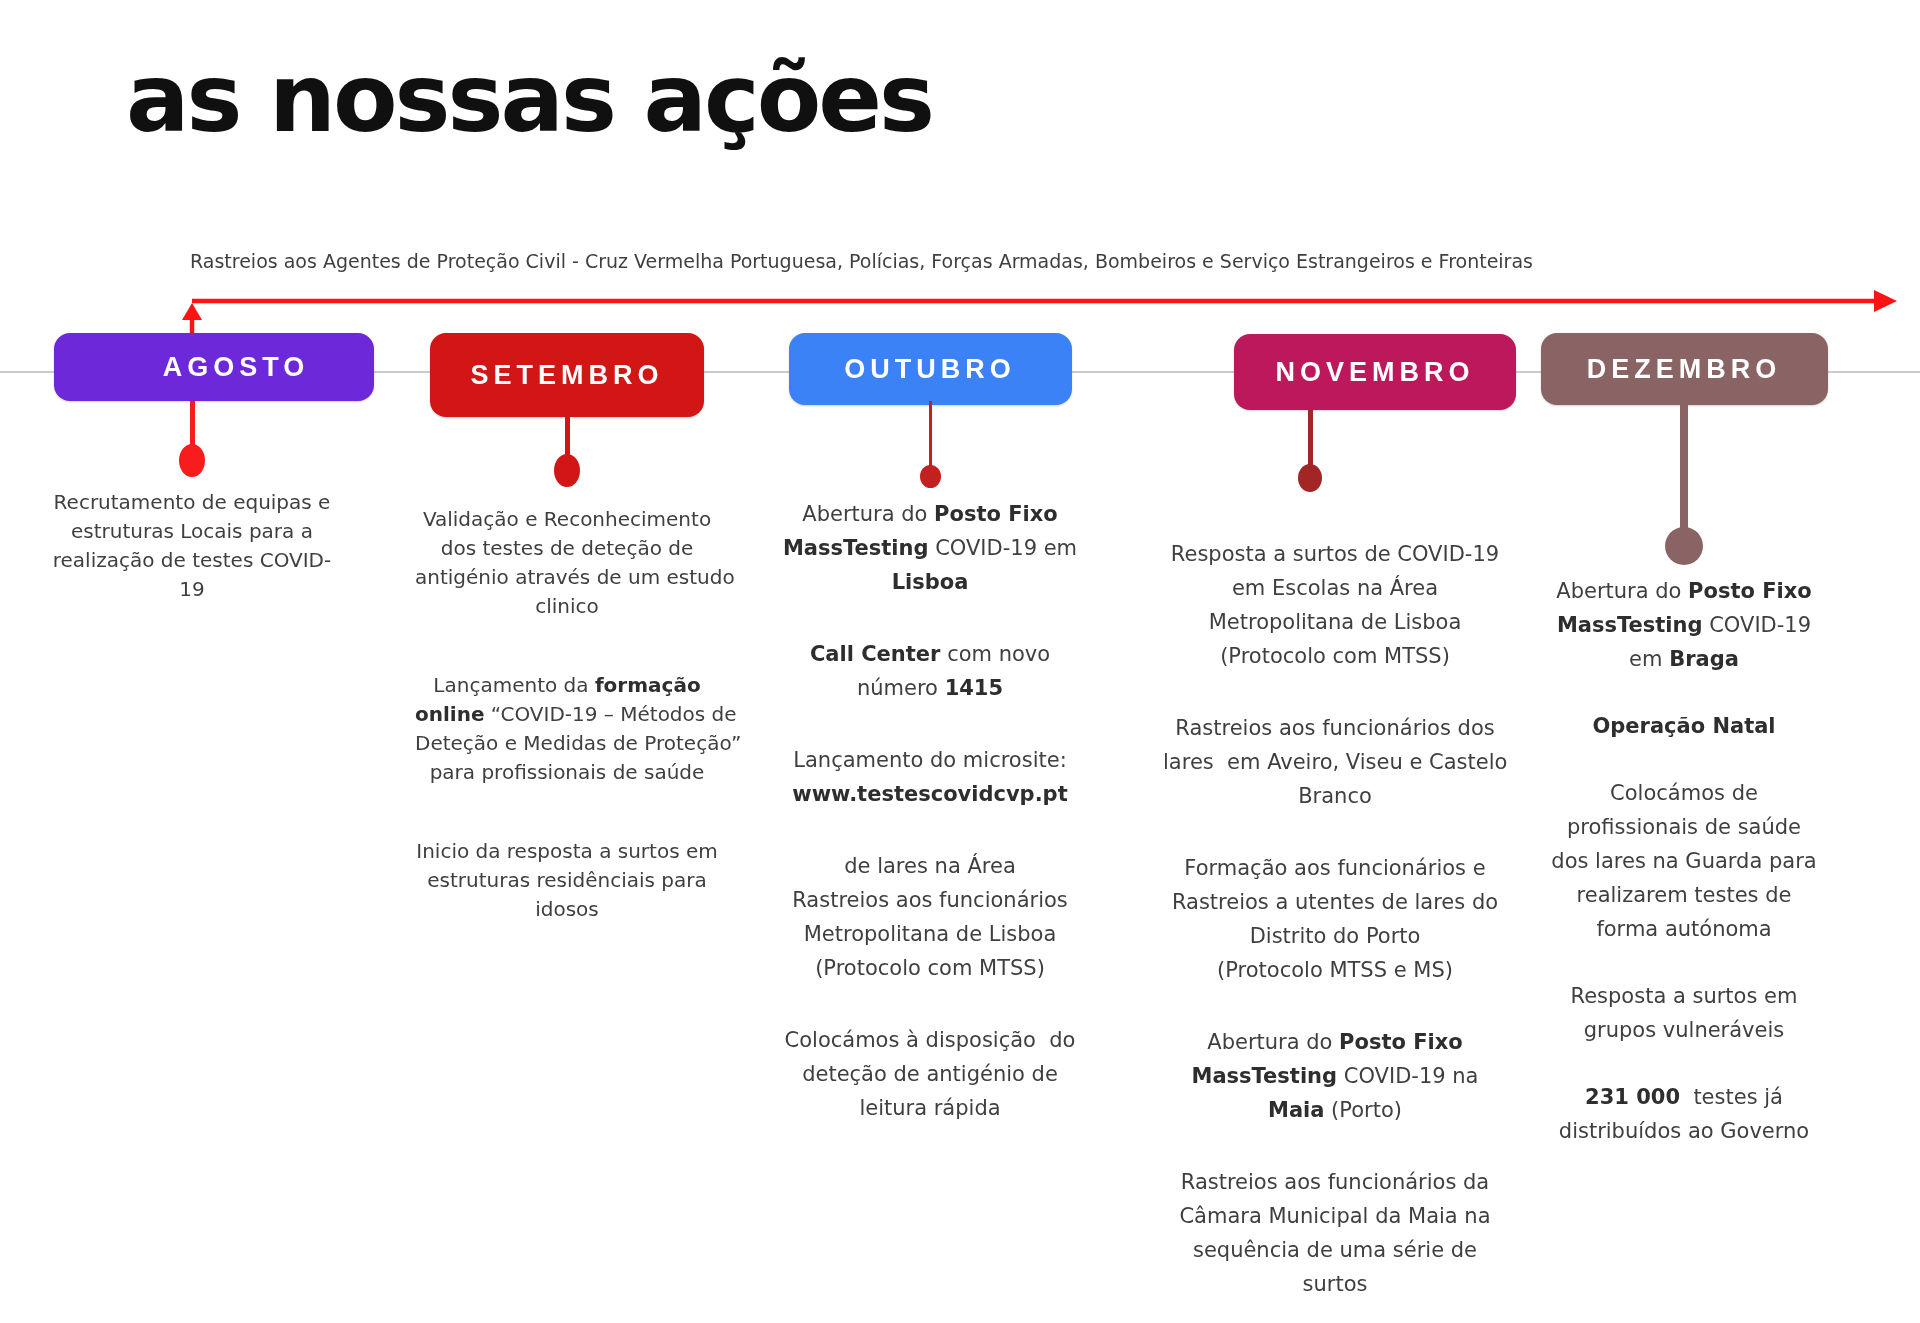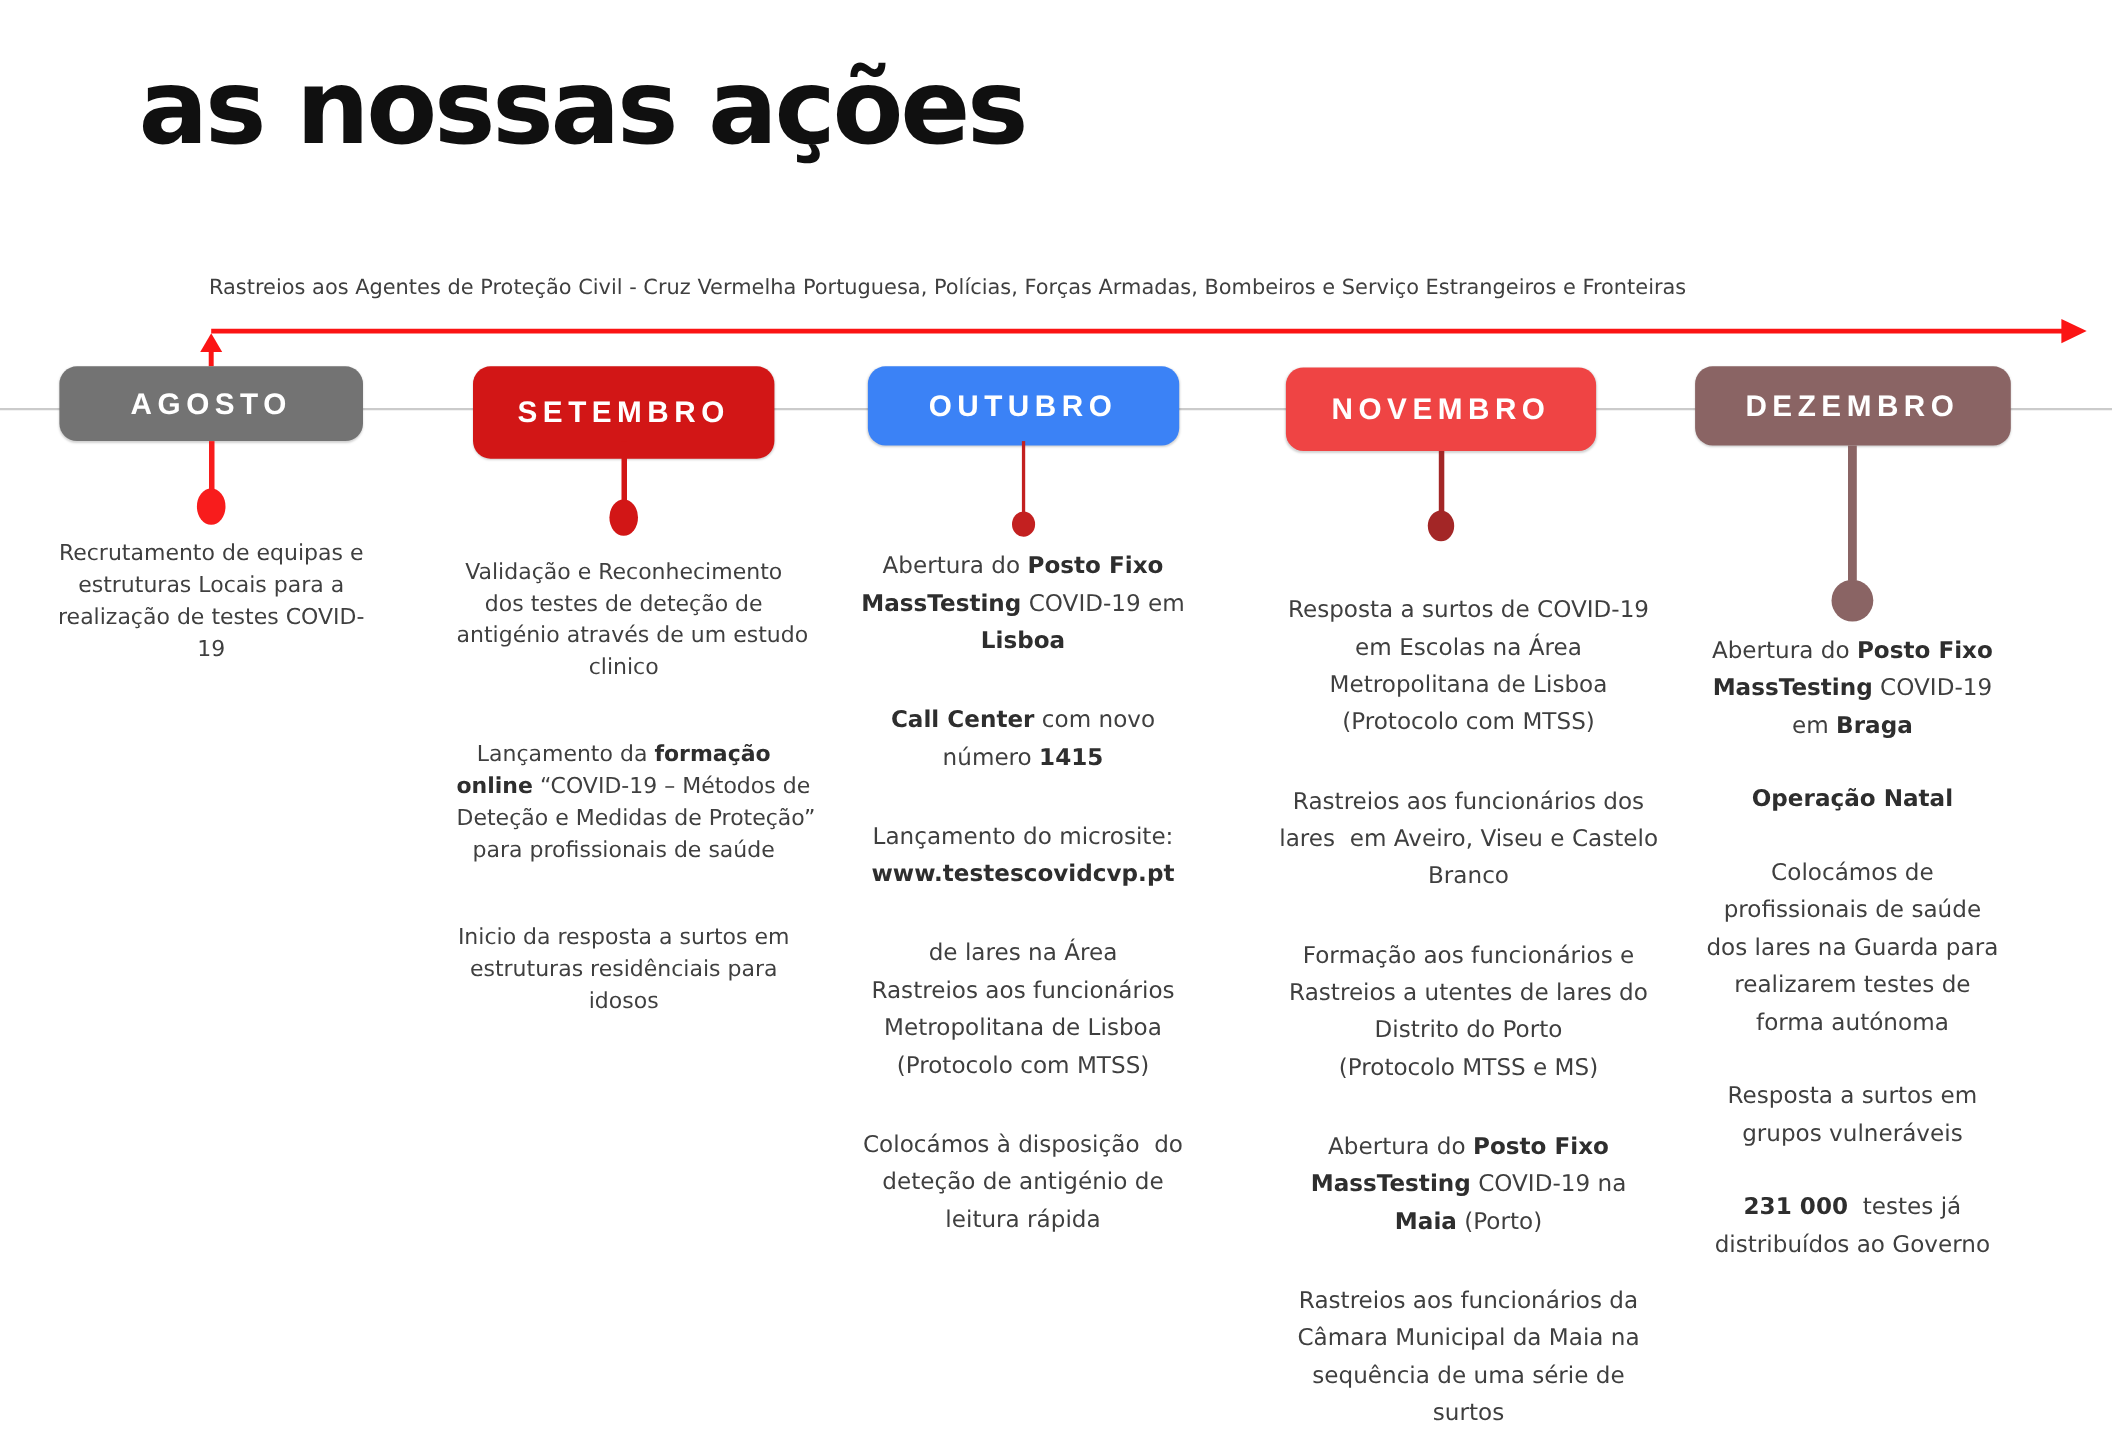--- a/index.html
+++ b/index.html
@@ -51,21 +51,21 @@
     <g id="arrow-group">
       <line x1="192" y1="301" x2="1876" y2="301" stroke-width="4.5" stroke="#fb1414"></line>
       <polygon class="fill" points="1874,290 1897,301 1874,312" fill="#fb1414"></polygon>
       <line x1="192" y1="333" x2="192" y2="318" stroke-width="4.5" stroke="#fb1414"></line>
       <polygon class="fill" points="182,320 202,320 192,303" fill="#fb1414"></polygon>
     </g>
   </svg>
 
   <div id="months">
       <div class="month m0">
-        <div class="badge" style="left: 54px; top: 333px; width: 276px; height: 68px; background: #737373;">
+        <div class="badge" style="left: 54px; top: 333px; width: 276px; height: 68px; background: #6d28d9; padding-left: 44px;">
           <span class="badge-label">AGOSTO</span>
         </div>
         <div class="stem" style="left: 189.5px; top: 401px; width: 5px; height: 46px; background: rgb(248, 28, 28);"></div>
         <div class="dot" style="left: 179px; top: 443.5px; width: 26px; height: 33px; background: rgb(248, 28, 28);"></div>
         <div class="col-text" style="left: 40px; top: 488px; width: 304px;">
           <div class="para">
             <div class="line"><span>Recrutamento de equipas e</span></div>
             <div class="line"><span>estruturas Locais para a</span></div>
             <div class="line"><span>realização de testes COVID-</span></div>
             <div class="line"><span>19</span></div>
@@ -125,21 +125,21 @@
             <div class="line"><span>(Protocolo com MTSS)</span></div>
           </div>
           <div class="para">
             <div class="line"><span>Colocámos à disposição&nbsp; do</span></div>
             <div class="line"><span>deteção de antigénio de</span></div>
             <div class="line"><span>leitura rápida</span></div>
           </div>
         </div>
       </div>
       <div class="month m3">
-        <div class="badge" style="left: 1169px; top: 334px; width: 282px; height: 76px; background: #ef4444;">
+        <div class="badge" style="left: 1234px; top: 334px; width: 282px; height: 76px; background: #be185d;">
           <span class="badge-label">NOVEMBRO</span>
         </div>
         <div class="stem" style="left: 1307.5px; top: 410px; width: 5px; height: 55px; background: rgb(163, 38, 38);"></div>
         <div class="dot" style="left: 1298px; top: 464px; width: 24px; height: 28px; background: rgb(163, 38, 38);"></div>
         <div class="col-text" style="left: 1138px; top: 537px; width: 344px; margin-left: 25px;">
           <div class="para">
             <div class="line"><span>Resposta a surtos de COVID-19</span></div>
             <div class="line"><span>em Escolas na Área</span></div>
             <div class="line"><span>Metropolitana de Lisboa</span></div>
             <div class="line"><span>(Protocolo com MTSS)</span></div>

